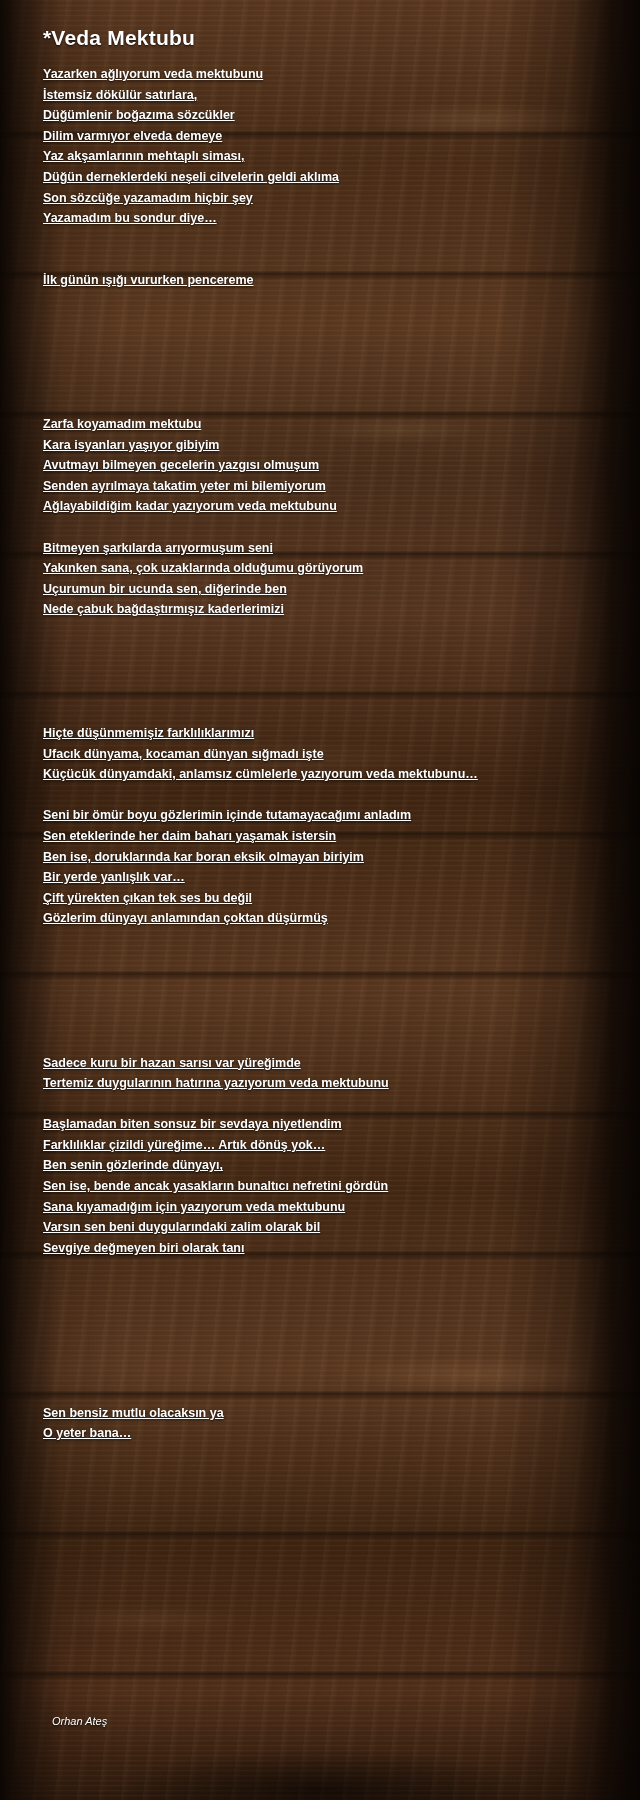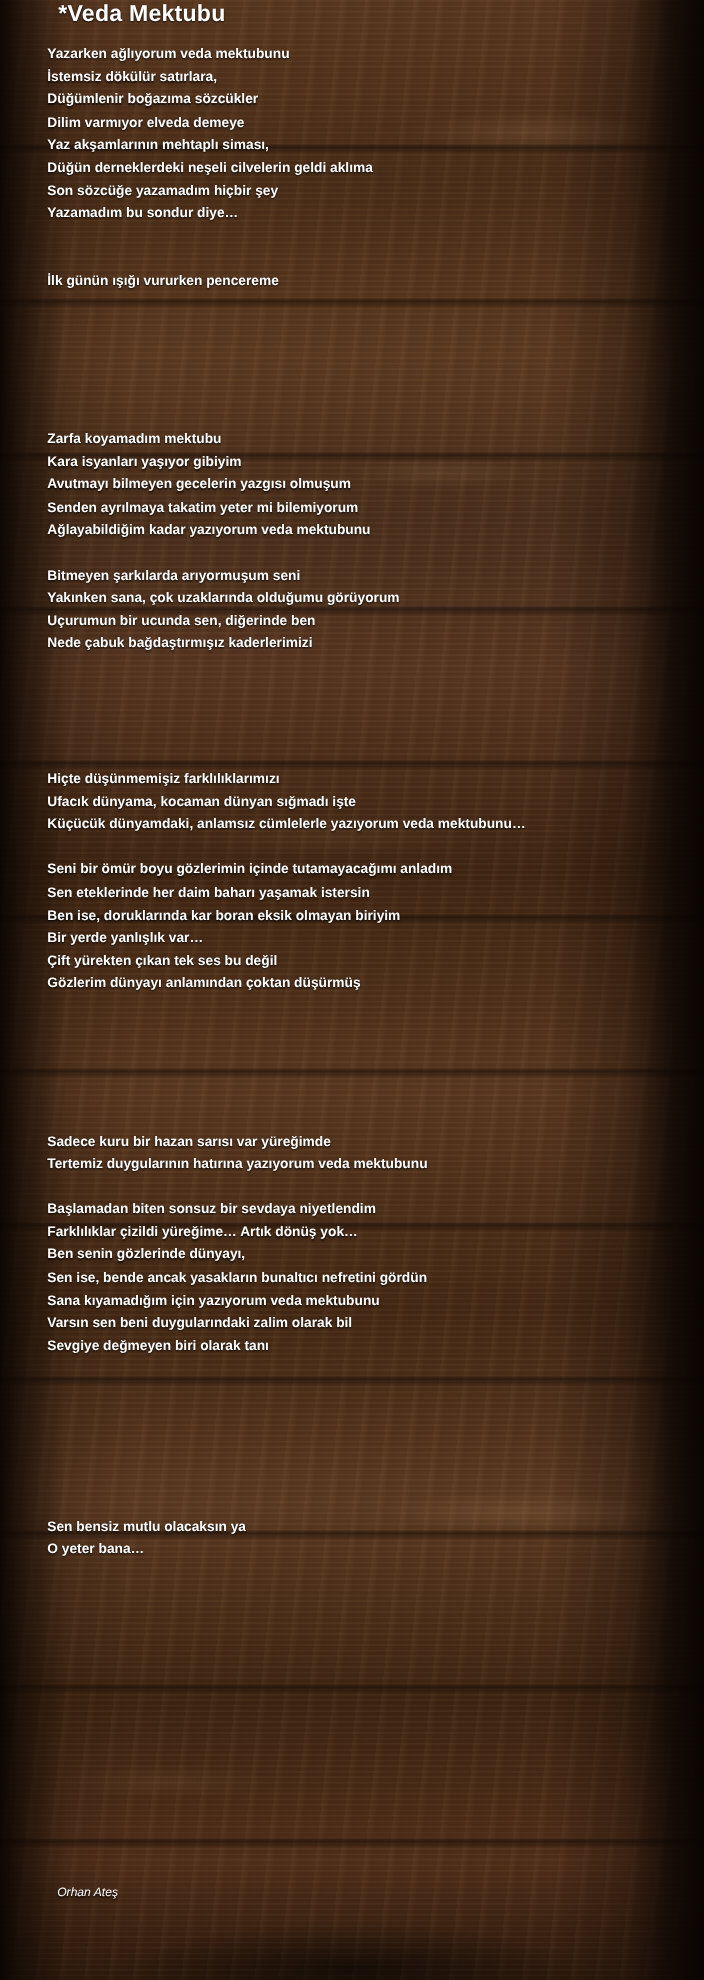--- a/index.html
+++ b/index.html
@@ -77,32 +77,33 @@
   .content {
     position: relative;
     z-index: 2;
     padding: 0 40px;
   }
   .poem-title {
     font-size: 21px;
     font-weight: bold;
     color: #ffffff;
     letter-spacing: 0.2px;
-    padding-top: 1px;
-    margin: 0 0 14px 13px;
+    padding-top: 26px;
+    margin: 0 0 14px 3px;
     text-shadow: 0 1px 2px rgba(0,0,0,0.85);
   }
   .poem-body {
     font-size: 12.5px;
     font-weight: bold;
     color: #ffffff;
     line-height: 20.6px;
     white-space: pre-wrap;
     margin: 0 0 0 3px;
     text-shadow: 0 1px 2px rgba(0,0,0,0.9);
+    text-decoration: underline;
   }
   .poem-author {
     position: absolute;
     left: 52px;
     top: 1715px;
     z-index: 2;
     font-size: 11px;
     font-style: italic;
     color: #ffffff;
     text-shadow: 0 1px 2px rgba(0,0,0,0.9);

